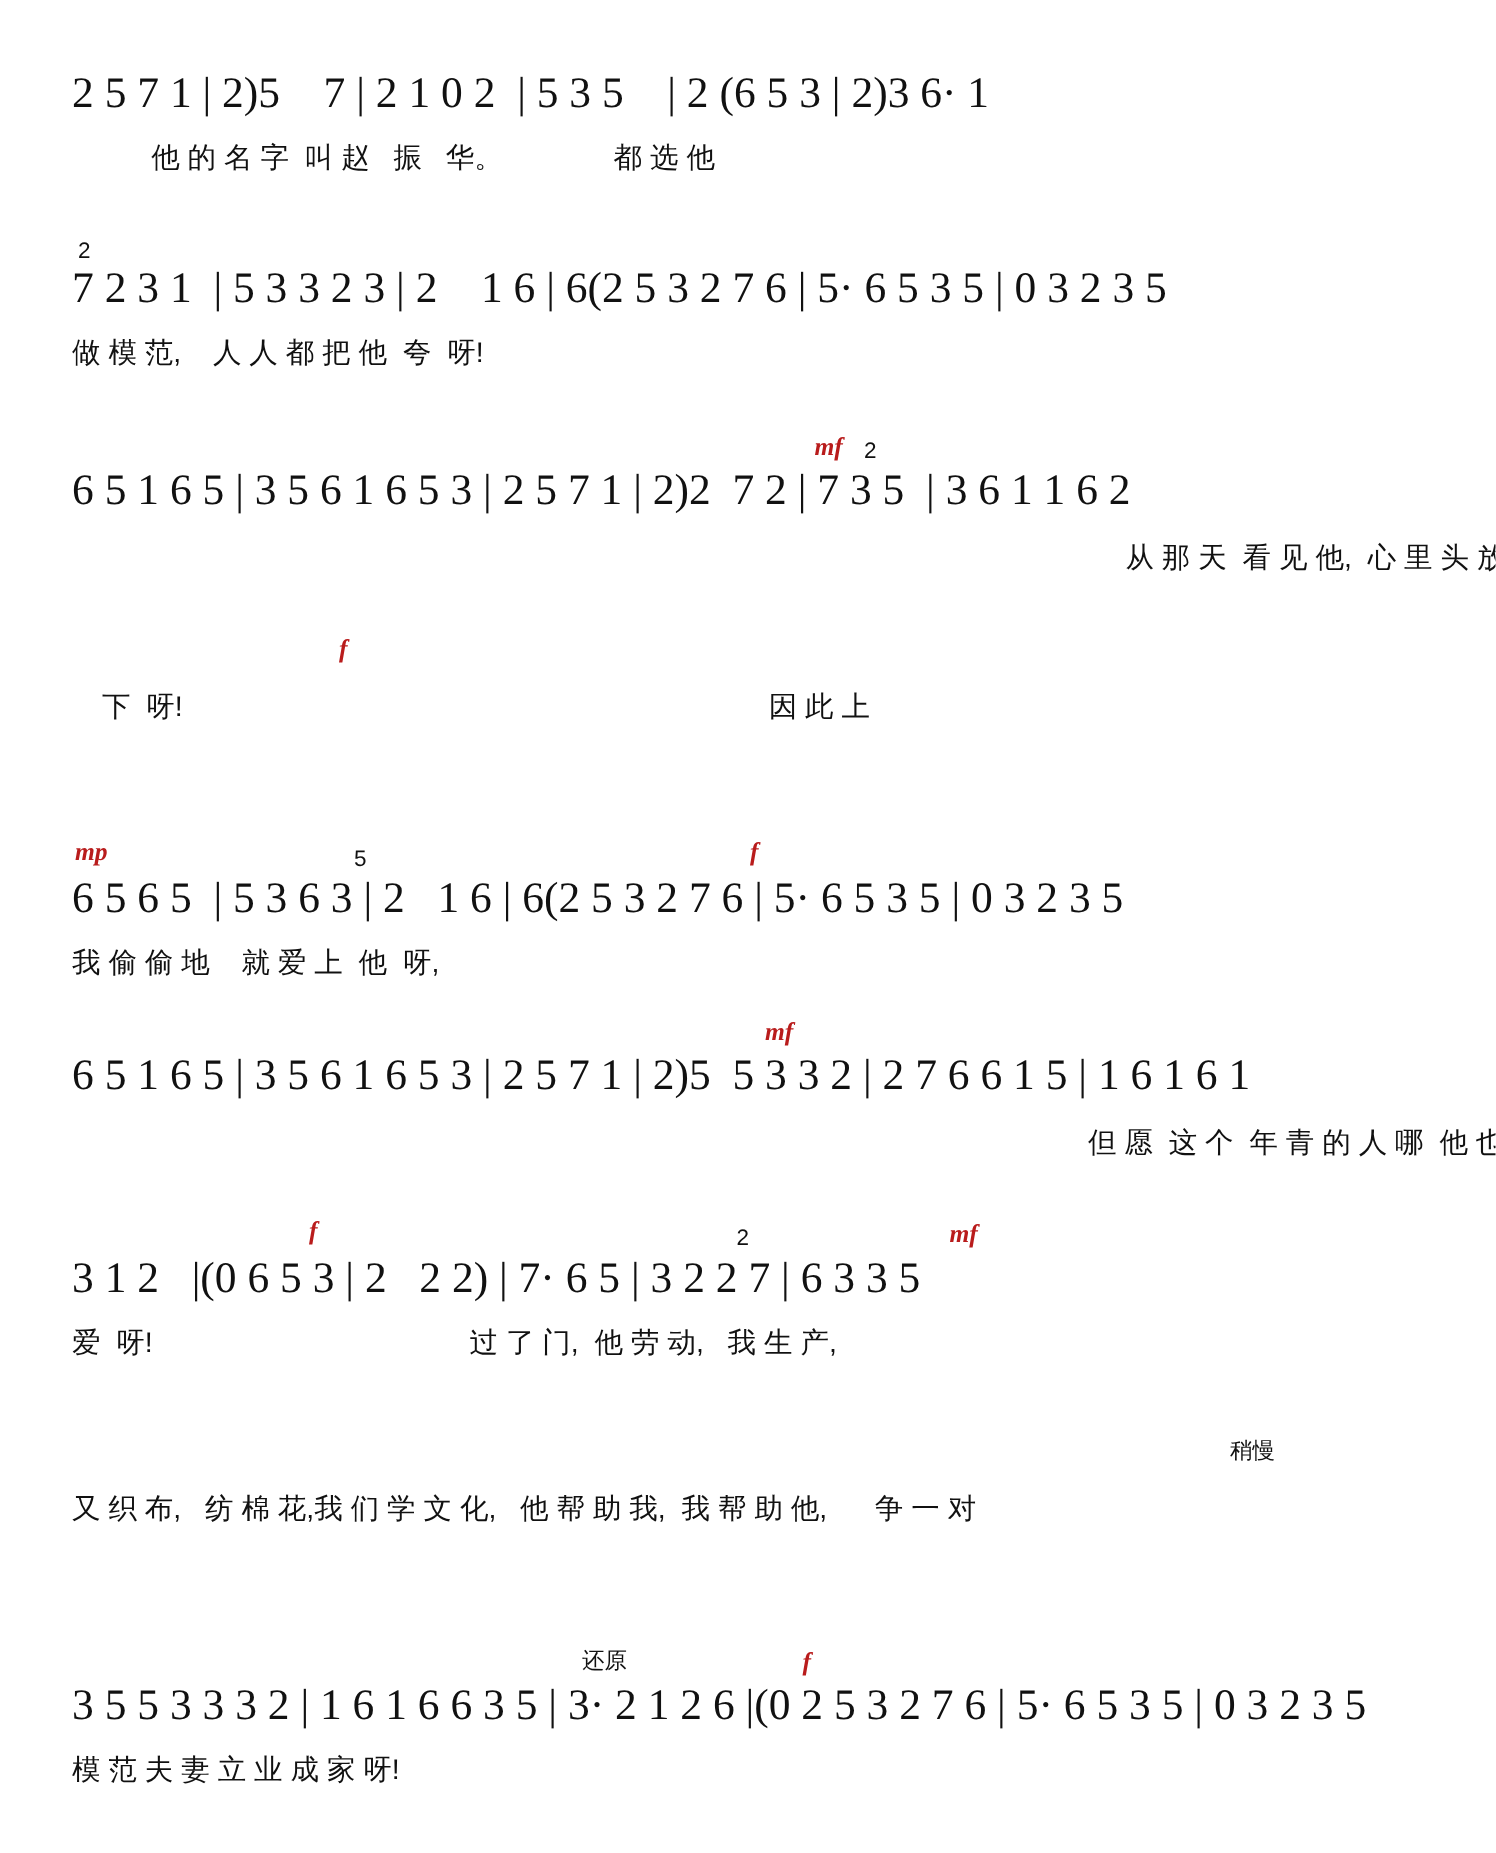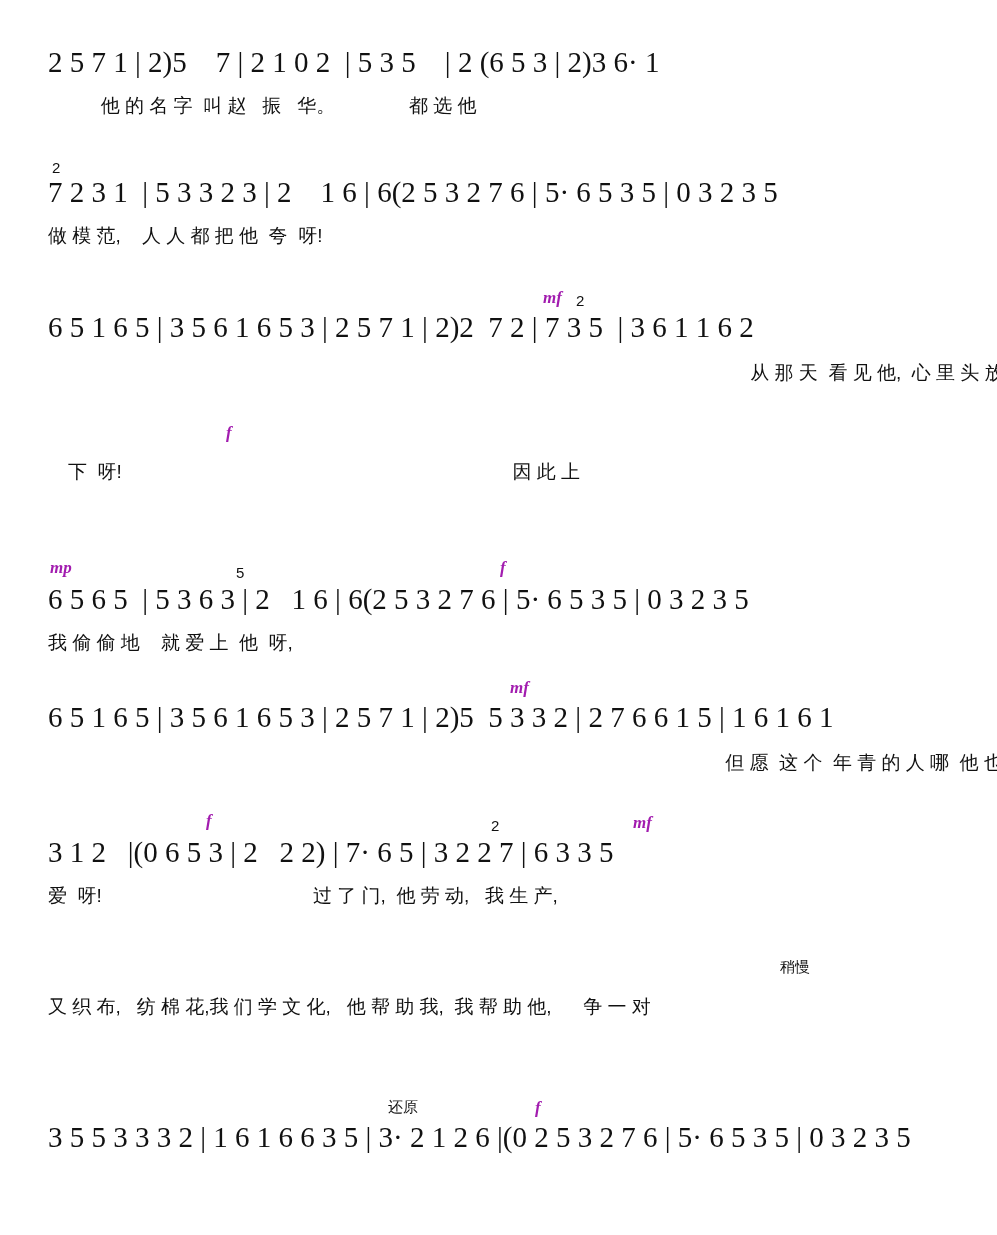--- a/index.html
+++ b/index.html
@@ -35,21 +35,21 @@
     font-size: 19px;
     white-space: pre;
     line-height: 26px;
     color: #111;
   }
   .dyn {
     font-family: "Liberation Serif", serif;
     font-style: italic;
     font-weight: bold;
     font-size: 17px;
-    color: #a21caf;
+    color: #b91c1c;
   }
   .marking {
     font-family: "Liberation Sans", sans-serif;
     font-size: 15px;
     color: #111;
   }
   .watermark {
     position: absolute;
     font-family: "Liberation Sans", sans-serif;
     font-size: 26px;
@@ -113,24 +113,25 @@
 
   <div class="abs" style="left:48px; top:835px; width:900px;">
     <span class="dyn abs" style="left:158px; top:-24px;">f</span>
     <span class="marking abs" style="left:443px; top:-18px;">2</span>
     <span class="dyn abs" style="left:585px; top:-22px;">mf</span>
     <div class="notes">3 1 2   |(0 6 5 3 | 2   2 2) | 7· 6 5 | 3 2 2 7 | 6 3 3 5</div>
     <div class="lyrics" style="margin-top:14px;">爱  呀!                                        过 了 门,  他 劳 动,   我 生 产,</div>
   </div>
 
   <div class="abs" style="left:48px; top:980px; width:900px;">
-    <span class="marking abs" style="left:732px; top:-22px;">稍慢</span>
+    <span class="marking abs" style="left:772px; top:-22px;">稍慢</span>
     <div class="lyrics" style="margin-top:14px;">又 织 布,   纺 棉 花,我 们 学 文 化,   他 帮 助 我,  我 帮 助 他,      争 一 对</div>
   </div>
 
   <div class="abs" style="left:48px; top:1120px; width:900px;">
     <span class="marking abs" style="left:340px; top:-22px;">还原</span>
     <span class="dyn abs" style="left:487px; top:-22px;">f</span>
     <div class="notes">3 5 5 3 3 3 2 | 1 6 1 6 6 3 5 | 3· 2 1 2 6 |(0 2 5 3 2 7 6 | 5· 6 5 3 5 | 0 3 2 3 5</div>
+    <div class="lyrics" style="margin-top:14px;">模 范 夫 妻 立 业 成 家 呀!</div>
   </div>
 
 
 </div>
 
 </body></html>

